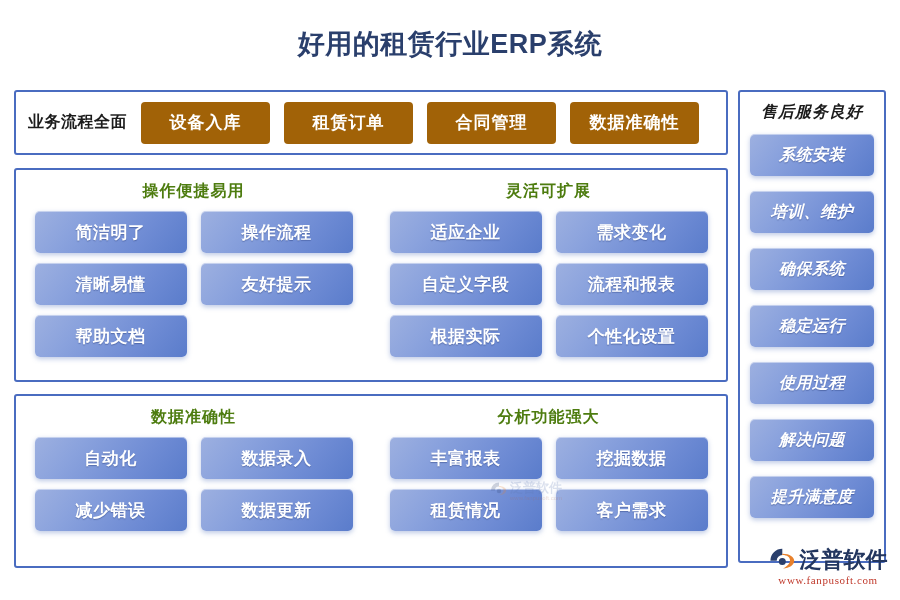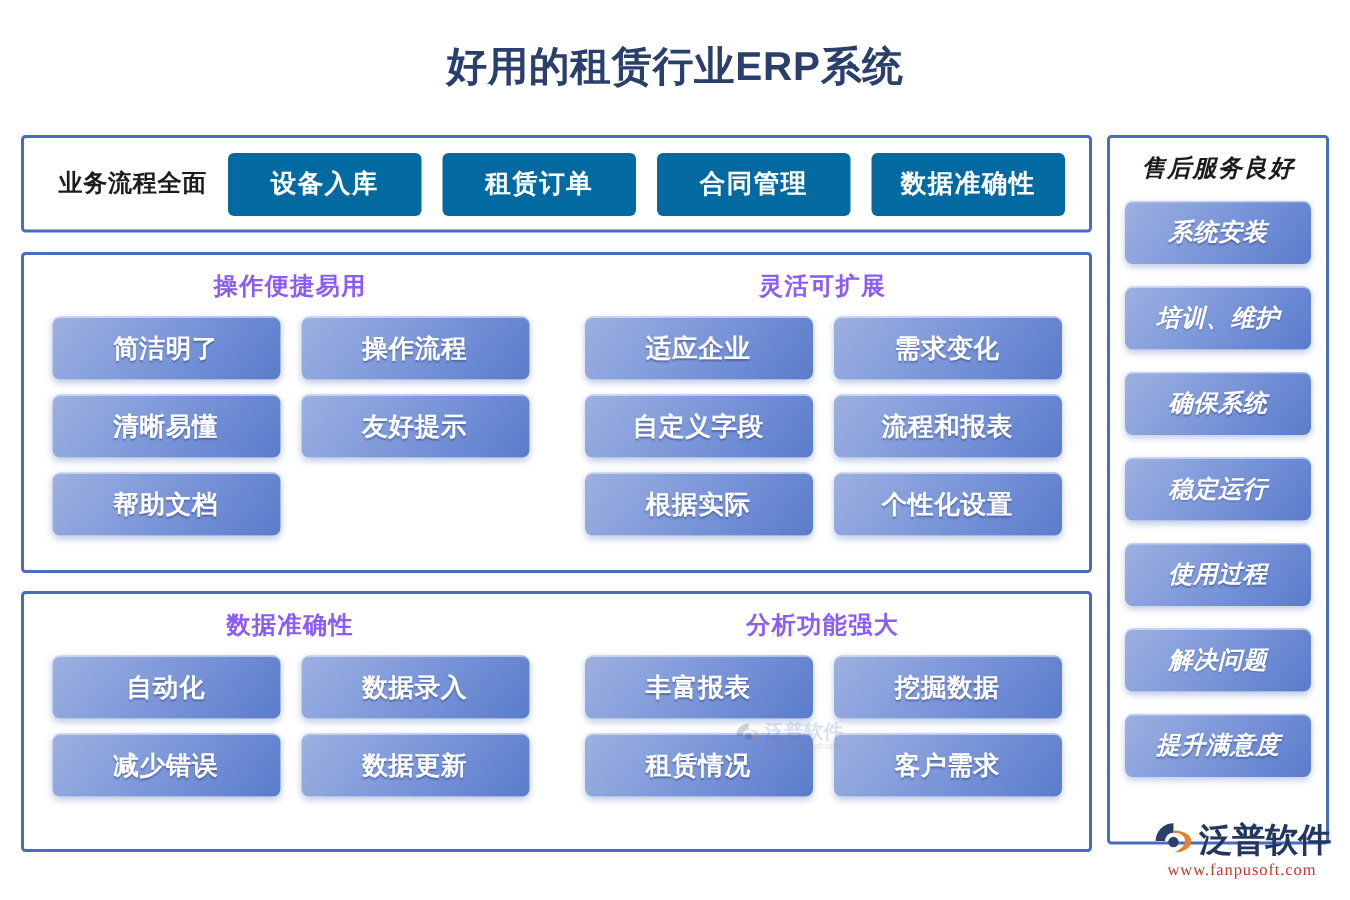--- a/index.html
+++ b/index.html
@@ -30,45 +30,45 @@
     border-radius: 3px;
   }
   #panel-process { left: 14px;  top: 90px;  width: 714px; height: 65px; }
   #panel-mid     { left: 14px;  top: 168px; width: 714px; height: 214px; }
   #panel-bottom  { left: 14px;  top: 394px; width: 714px; height: 174px; }
   #panel-service { left: 738px; top: 90px;  width: 148px; height: 473px; }
 
   
   .process-row {
     display: flex; align-items: center; height: 100%;
-    padding-left: 23px; gap: 14px;
+    padding-left: 12px; gap: 14px;
   }
   .process-label {
     font-size: 16px; font-weight: bold; color: #1c1c1c;
     white-space: nowrap; letter-spacing: 0.5px;
   }
   .btn-solid {
-    background: #0369a1;
+    background: #a16207;
     color: #ffffff;
     font-size: 17px; font-weight: bold;
     border-radius: 4px;
     width: 129px; height: 42px;
     display: flex; align-items: center; justify-content: center;
     letter-spacing: 1px;
     white-space: nowrap;
     border: none;
     font-family: inherit;
   }
 
   
   .group-wrap { display: flex; width: 100%; height: 100%; }
   .group { flex: 1 1 50%; padding-top: 11px; }
   .group-title {
     text-align: center;
-    font-size: 16px; font-weight: bold; color: #8b5cf6;
+    font-size: 16px; font-weight: bold; color: #4d7c0f;
     letter-spacing: 1px; margin-bottom: 9px;
     white-space: nowrap;
   }
   .group-grid {
     display: grid;
     grid-template-columns: repeat(2, 152px);
     justify-content: center;
     gap: 10px 14px;
   }
 

